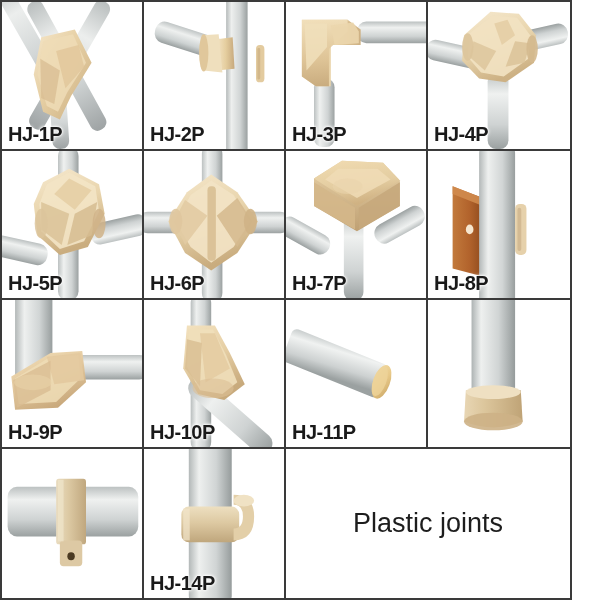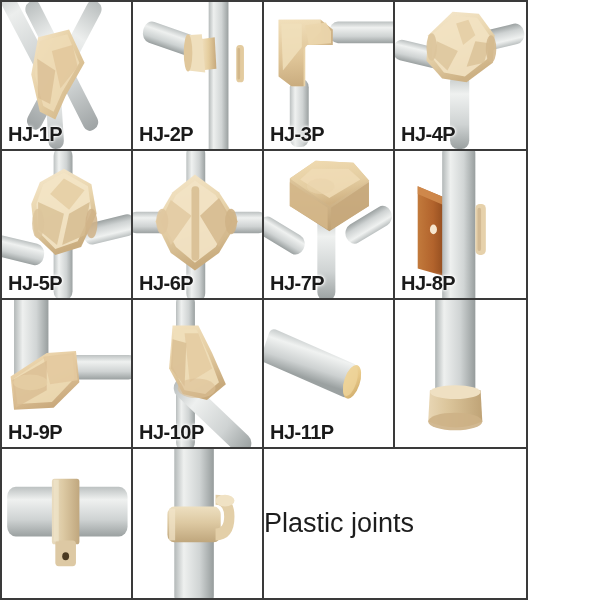--- a/index.html
+++ b/index.html
@@ -4,21 +4,21 @@
 <style>
   html,body{margin:0;padding:0;}
   body{
     width:600px;height:600px;
     background:#ffffff;
     font-family:"Liberation Sans", sans-serif;
     overflow:hidden;
   }
   .sheet{
     position:relative;
-    width:528px;height:600px;
+    width:572px;height:600px;
     box-sizing:border-box;
     border:2px solid #3a3a3a;
     background:#0369a1;
   }
   .grid{
     position:absolute;inset:0;
     display:grid;
     grid-template-columns:1fr 1fr 1fr 1fr;
     grid-template-rows:1fr 1fr 1fr 1fr;
   }
@@ -43,20 +43,21 @@
     z-index:40;
     font-family:"Liberation Sans", sans-serif;
     text-shadow:0 0 2px #fff,0 0 3px #fff,0 0 4px #fff;
   }
   .art{position:absolute;inset:0;z-index:5;}
   .art svg{display:block;width:100%;height:100%;}
 
   .textcell{
     display:flex;
     flex-direction:column;
+    align-items:center;
     justify-content:center;
     gap:16px;
   }
   .bigtext{
     font-size:27px;
     color:#1d1d1d;
     font-weight:400;
     letter-spacing:0px;
     font-family:"Liberation Sans", sans-serif;
     white-space:nowrap;
@@ -517,20 +518,21 @@
               <stop offset="100%" stop-color="#bfa67c"></stop>
             </linearGradient>
           </defs>
           <rect x="48" y="-6" width="46" height="160" rx="6" fill="url(#pipe14)"></rect>
           <rect x="40" y="58" width="62" height="36" rx="8" fill="url(#clmp14)"></rect>
           <path d="M96 46 Q118 46 118 68 Q118 92 96 92 L96 80 Q106 80 106 68 Q106 56 96 56 Z" fill="#e3cfa8"></path>
           <ellipse cx="107" cy="52" rx="11" ry="6" fill="#f0e2c4"></ellipse>
           <rect x="42" y="60" width="7" height="32" fill="#f2e6ca" opacity="0.7"></rect>
         </svg>
       </div>
+      <div class="label">HJ-14P</div>
     </div>
 
     <div class="cell col4 row4 wide textcell">
       <div class="bigtext">Plastic joints</div>
     </div>
 
   </div>
 </div>
 
 </body></html>

